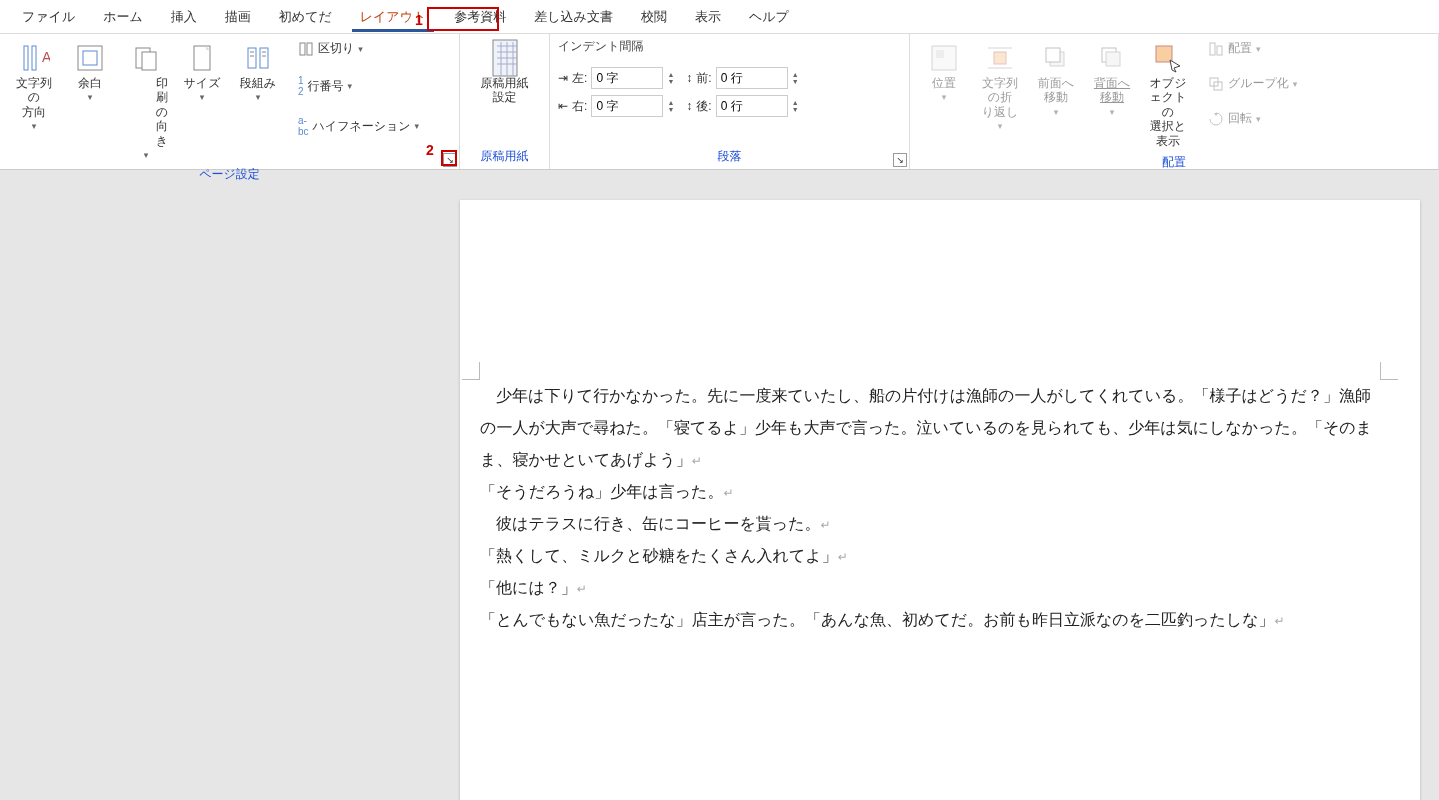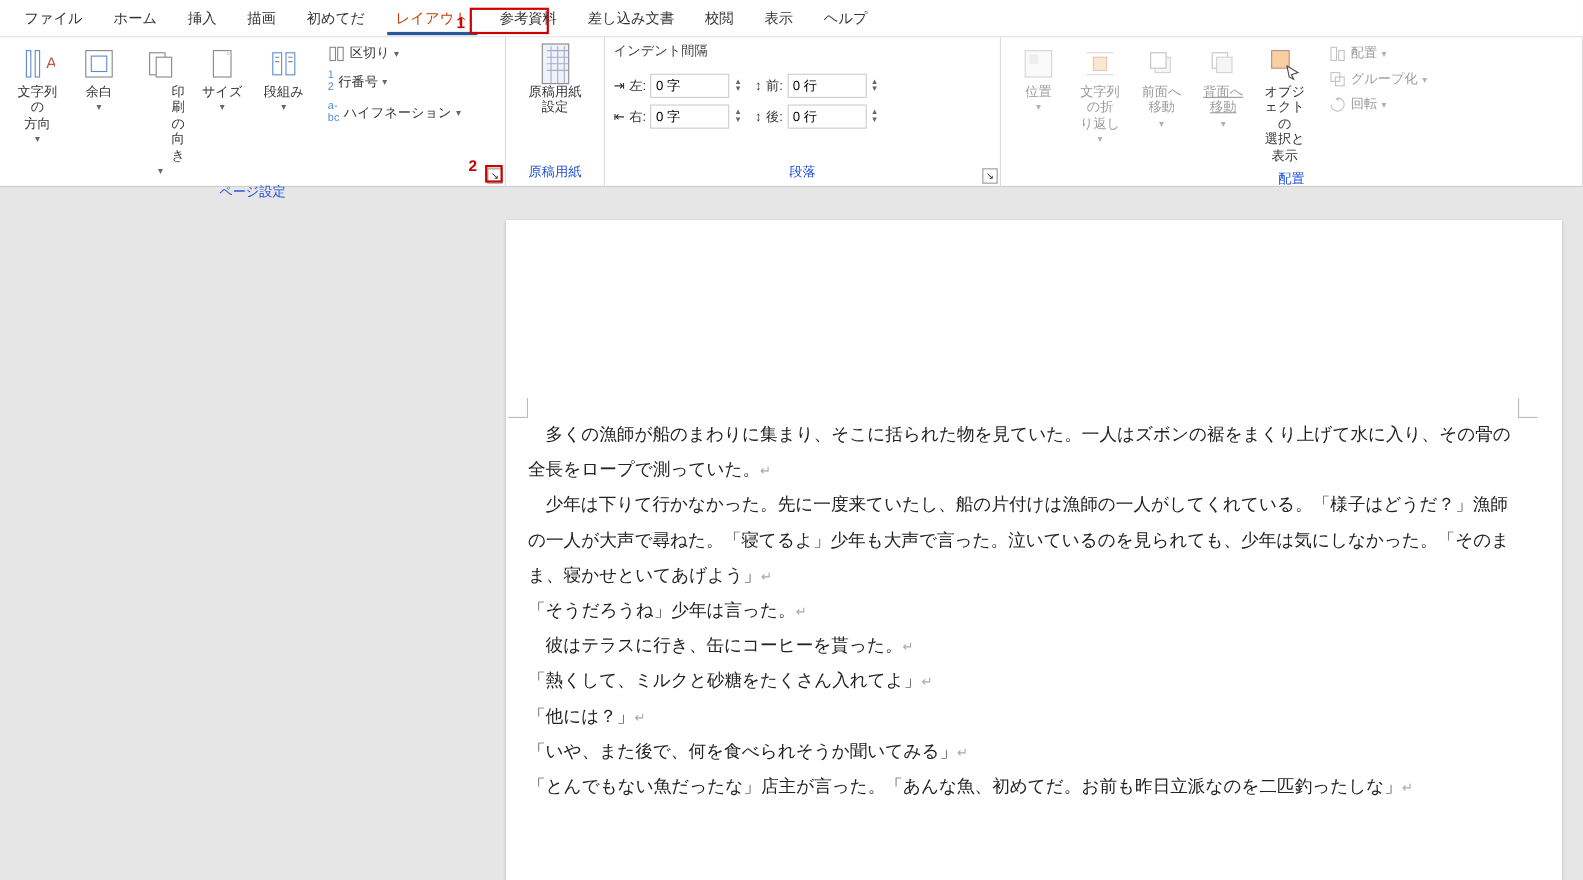--- a/index.html
+++ b/index.html
@@ -11,21 +11,21 @@
 .callout { position: absolute; color: #c00; font-weight: bold; font-size: 14px; z-index: 10; }
 .callout-box { position: absolute; border: 2px solid #c00; z-index: 9; pointer-events: none; }
 .ribbon { display: flex; background: #fff; border-bottom: 1px solid #ccc; height: 136px; }
 .rgroup { display: flex; flex-direction: column; border-right: 1px solid #ddd; padding: 4px 8px 0; position: relative; }
 .rgroup-body { flex: 1; display: flex; align-items: flex-start; gap: 4px; }
 .rgroup-label { text-align: center; font-size: 12px; color: #1d4ed8; padding: 2px 0 4px; position: relative; }
 .big-btn { display: flex; flex-direction: column; align-items: center; justify-content: flex-start; width: 52px; padding: 4px 2px; cursor: pointer; text-align: center; gap: 2px; }
 .big-btn .ico { width: 32px; height: 32px; display: flex; align-items: center; justify-content: center; }
 .big-btn .lbl { font-size: 12px; line-height: 1.2; }
 .small-row { display: flex; align-items: center; gap: 4px; padding: 2px 4px; cursor: pointer; font-size: 12px; white-space: nowrap; }
-.small-col { display: flex; flex-direction: column; gap: 2px; }
+.small-col { display: flex; flex-direction: column; gap: 14px; }
 .chev { font-size: 9px; color: #666; }
 .launcher { position: absolute; right: 2px; bottom: 2px; width: 14px; height: 14px; border: 1px solid #999; font-size: 9px; display: flex; align-items: center; justify-content: center; cursor: pointer; }
 .spin-field { display: flex; align-items: center; gap: 4px; font-size: 12px; }
 .spin-field input { width: 72px; height: 22px; border: 1px solid #ccc; padding: 0 4px; font-size: 12px; }
 .spin-arrows { display: flex; flex-direction: column; font-size: 7px; line-height: 1; color: #666; }
 .indent-block { display: flex; flex-direction: column; gap: 6px; padding-top: 4px; }
 .indent-head { display: flex; justify-content: space-around; font-size: 12px; color: #444; margin-bottom: 4px; }
 .doc-area { padding: 30px 0 0 460px; }
 .page { background: #fff; width: 960px; min-height: 700px; padding: 180px 40px 40px 20px; box-shadow: 0 1px 3px rgba(0,0,0,.2); position: relative; }
 .corner { position: absolute; width: 18px; height: 18px; border-color: #bbb; }
@@ -301,22 +301,20 @@
       </div>
     </div>
     <div class="rgroup-label">配置</div>
   </div>
 </div>
 
 <div class="doc-area">
   <div class="page">
     <div class="corner tl"></div>
     <div class="corner tr"></div>
-    <p class="para"><span>　多くの漁師が船のまわりに集まり、そこに括られた物を見ていた。一人はズボンの裾をまくり上げて水に入り、その骨の全長をロープで測っていた。</span><span class="pmark">↵</span></p>
     <p class="para"><span>　少年は下りて行かなかった。先に一度来ていたし、船の片付けは漁師の一人がしてくれている。「様子はどうだ？」漁師の一人が大声で尋ねた。「寝てるよ」少年も大声で言った。泣いているのを見られても、少年は気にしなかった。「そのまま、寝かせといてあげよう」</span><span class="pmark">↵</span></p>
     <p class="para"><span>「そうだろうね」少年は言った。</span><span class="pmark">↵</span></p>
     <p class="para"><span>　彼はテラスに行き、缶にコーヒーを貰った。</span><span class="pmark">↵</span></p>
     <p class="para"><span>「熱くして、ミルクと砂糖をたくさん入れてよ」</span><span class="pmark">↵</span></p>
     <p class="para"><span>「他には？」</span><span class="pmark">↵</span></p>
-    <p class="para"><span>「いや、また後で、何を食べられそうか聞いてみる」</span><span class="pmark">↵</span></p>
     <p class="para"><span>「とんでもない魚だったな」店主が言った。「あんな魚、初めてだ。お前も昨日立派なのを二匹釣ったしな」</span><span class="pmark">↵</span></p>
   </div>
 </div>
 
 </body></html>

